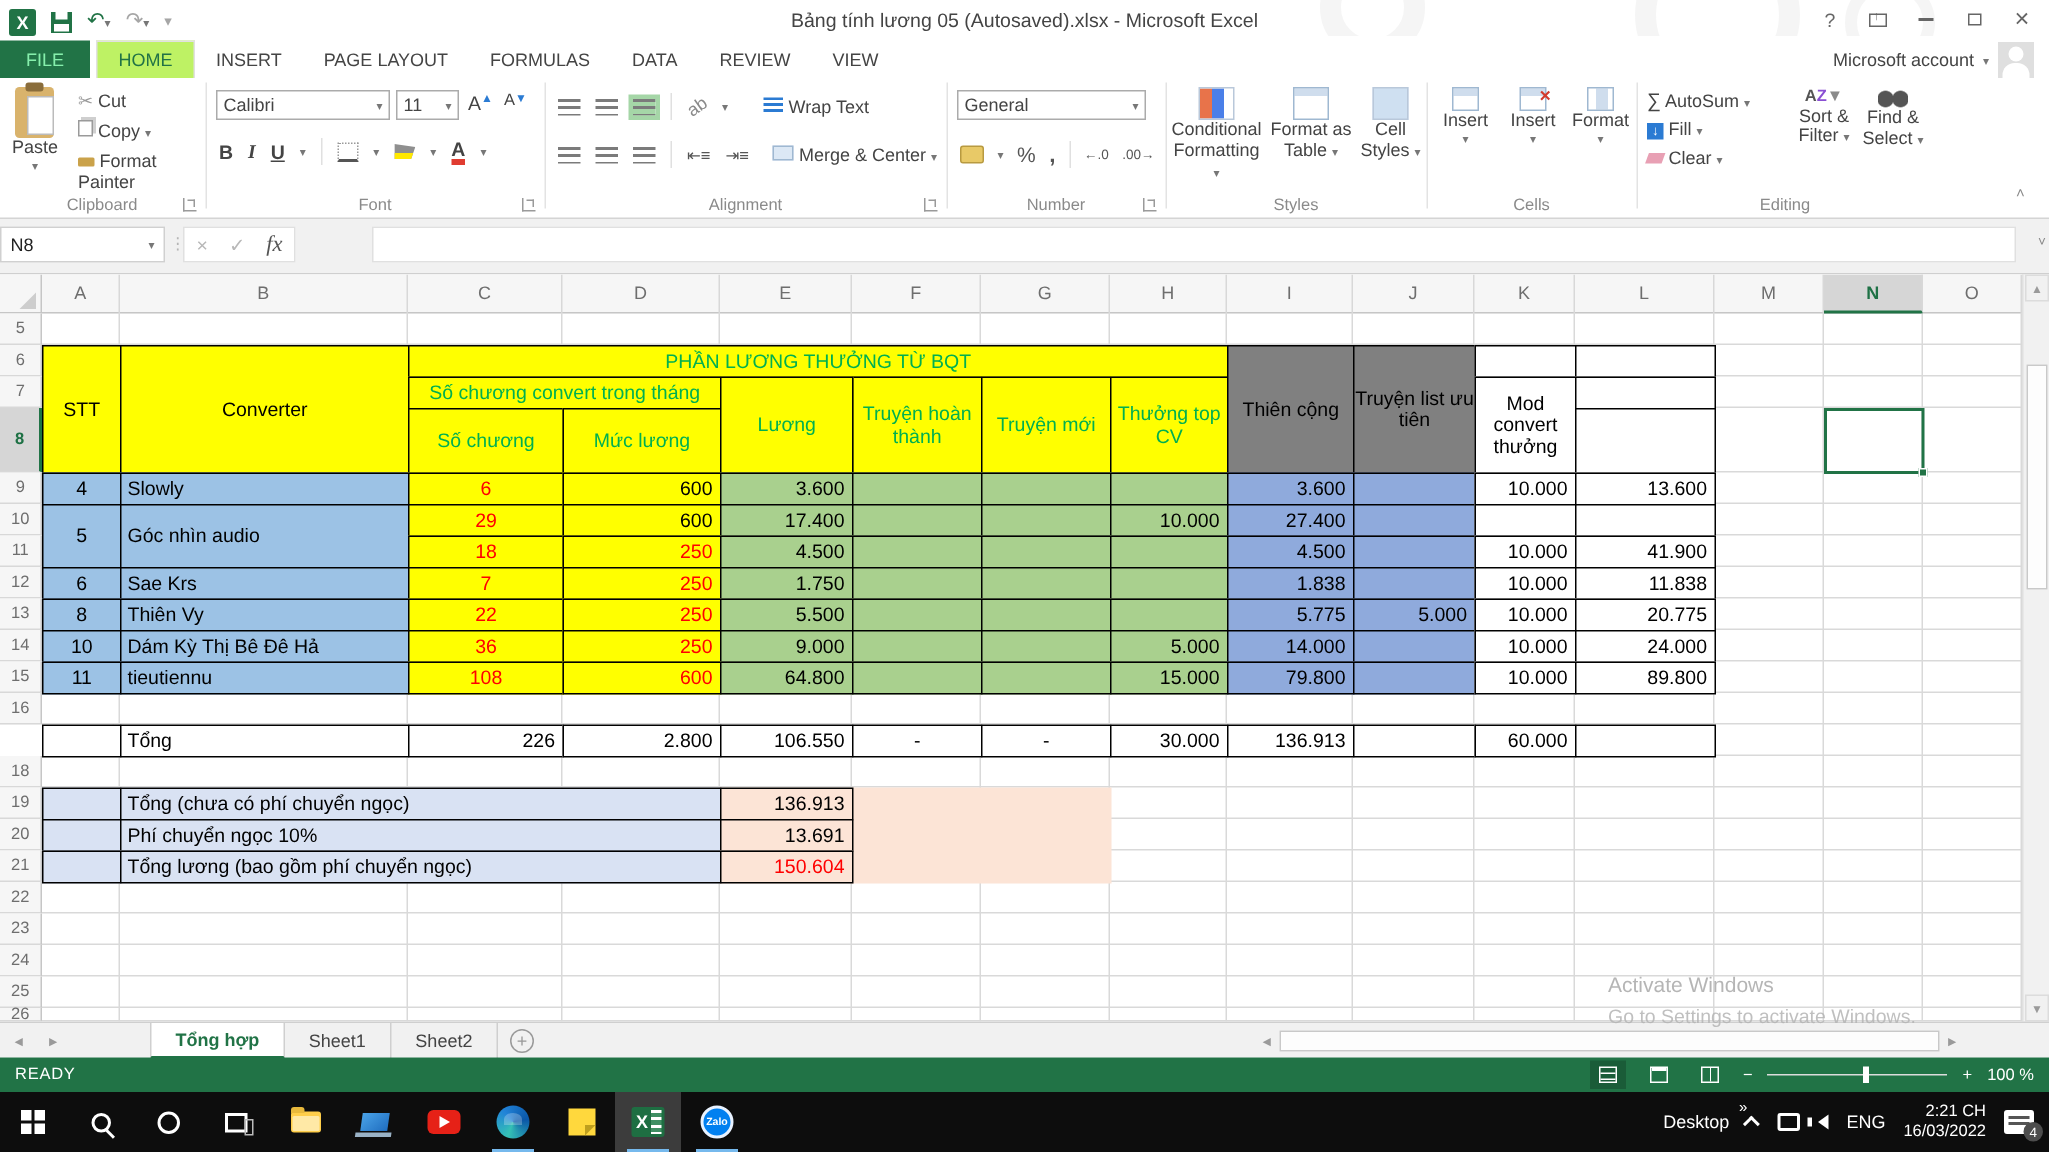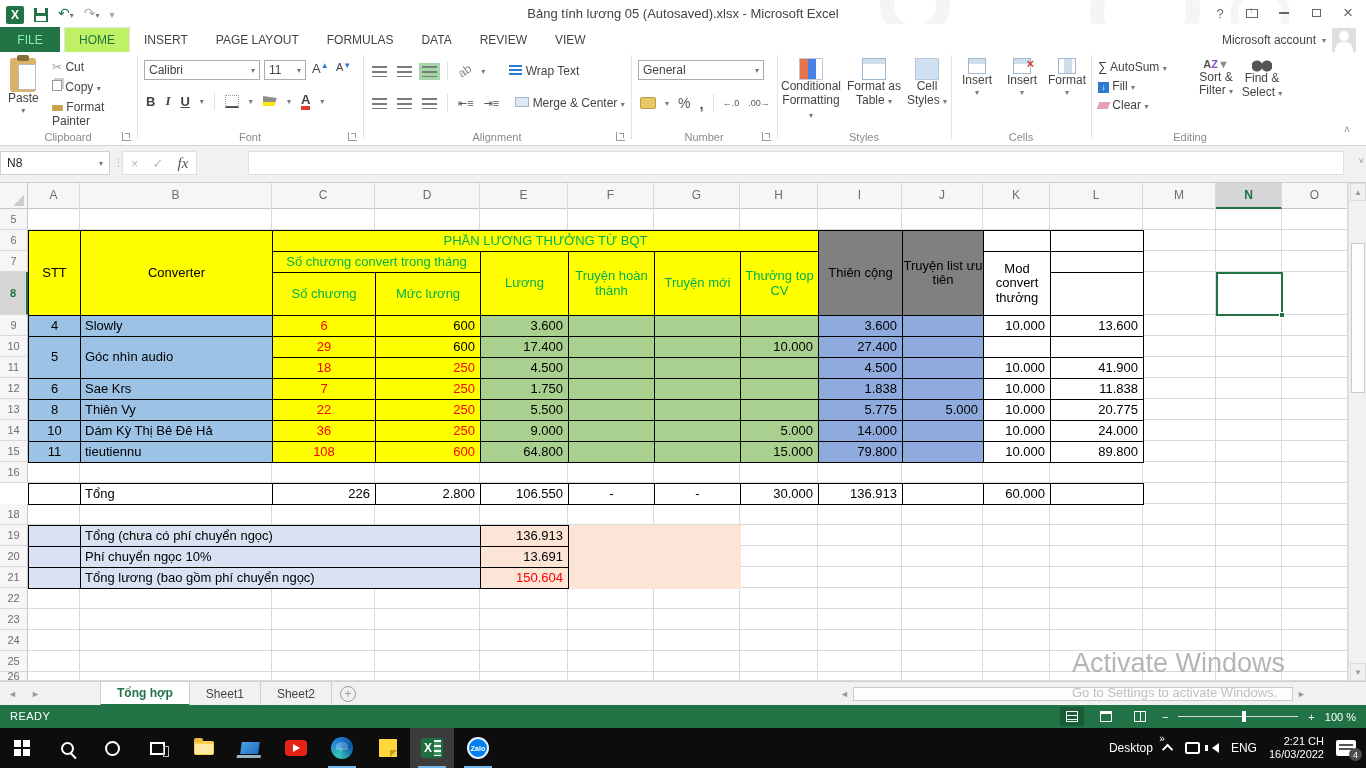--- a/index.html
+++ b/index.html
@@ -145,21 +145,21 @@
   .chev-up { width:8px; height:8px; border-left:2px solid #fff; border-top:2px solid #fff; transform:rotate(45deg) translateY(2px); }
   .screen-ic { width:15px; height:12px; border:2px solid #fff; border-radius:2px; }
   .spk-ic { width:0; height:0; border-top:5px solid transparent; border-bottom:5px solid transparent; border-right:7px solid #fff; position:relative; }
   .spk-ic:before { content:""; position:absolute; left:-7px; top:-3px; width:3px; height:6px; background:#fff; }
   .clock { text-align:right; font-size:11px; line-height:13px; }
   .notif-ic { width:20px; height:16px; background:#fff; border-radius:2px; position:relative; }
   .notif-ic:before { content:""; position:absolute; left:3px; top:4px; width:14px; height:1.5px; background:#555; box-shadow:0 4px 0 #555; }
   .badge { position:absolute; right:-6px; bottom:-5px; width:13px; height:13px; border-radius:50%; background:#4d4d4d; color:#fff; font-size:9px; display:flex; align-items:center; justify-content:center; }
   
   #watermark { left:1072px; top:648px; color:#a9a9a9; opacity:.85; pointer-events:none; z-index:5; }
-  #watermark .l1 { font-size:27px; }
+  #watermark .l1 { font-size:14px; }
   #watermark .l2 { font-size:13px; margin-top:6px; color:#b5b5b5; }
   .fx-italic { font-family:"Liberation Serif", serif; font-style:italic; font-size:15px; color:#555; }
   .gray-ic { color:#b8b8b8; font-size:13px; }
 </style>
 </head>
 <body>
 
 <div id="titlebar" class="a">
   <div class="a deco-circle" style="left:880px; top:-30px; width:70px; height:70px;"></div>
   <div class="a deco-circle" style="left:1090px; top:-45px; width:110px; height:110px;"></div>

